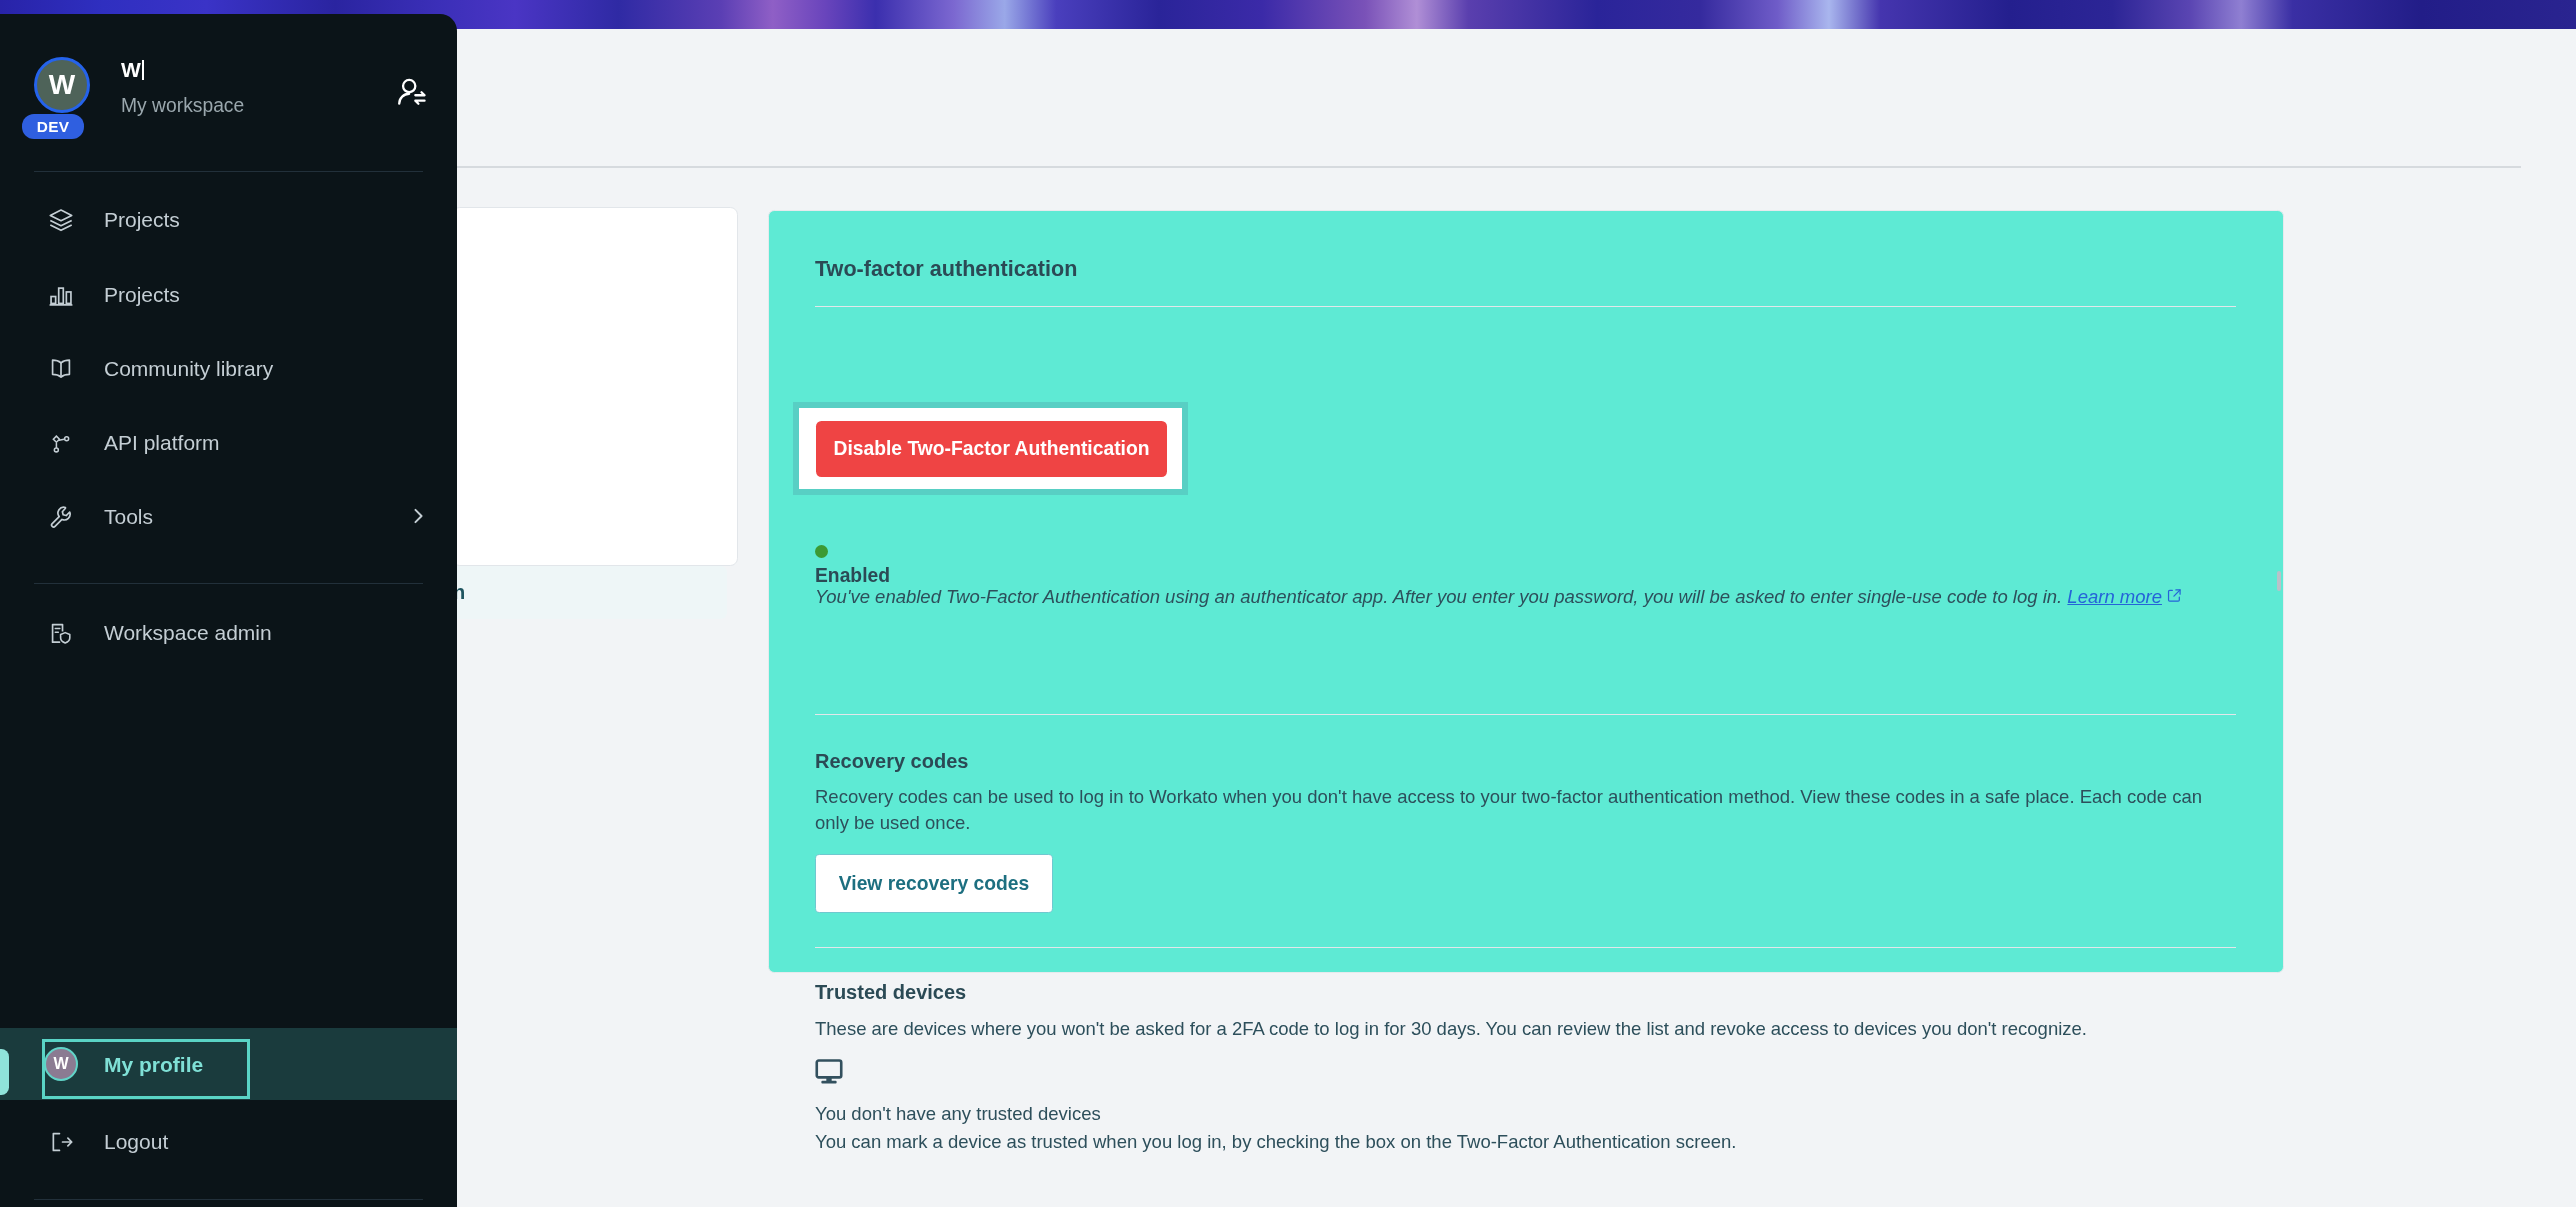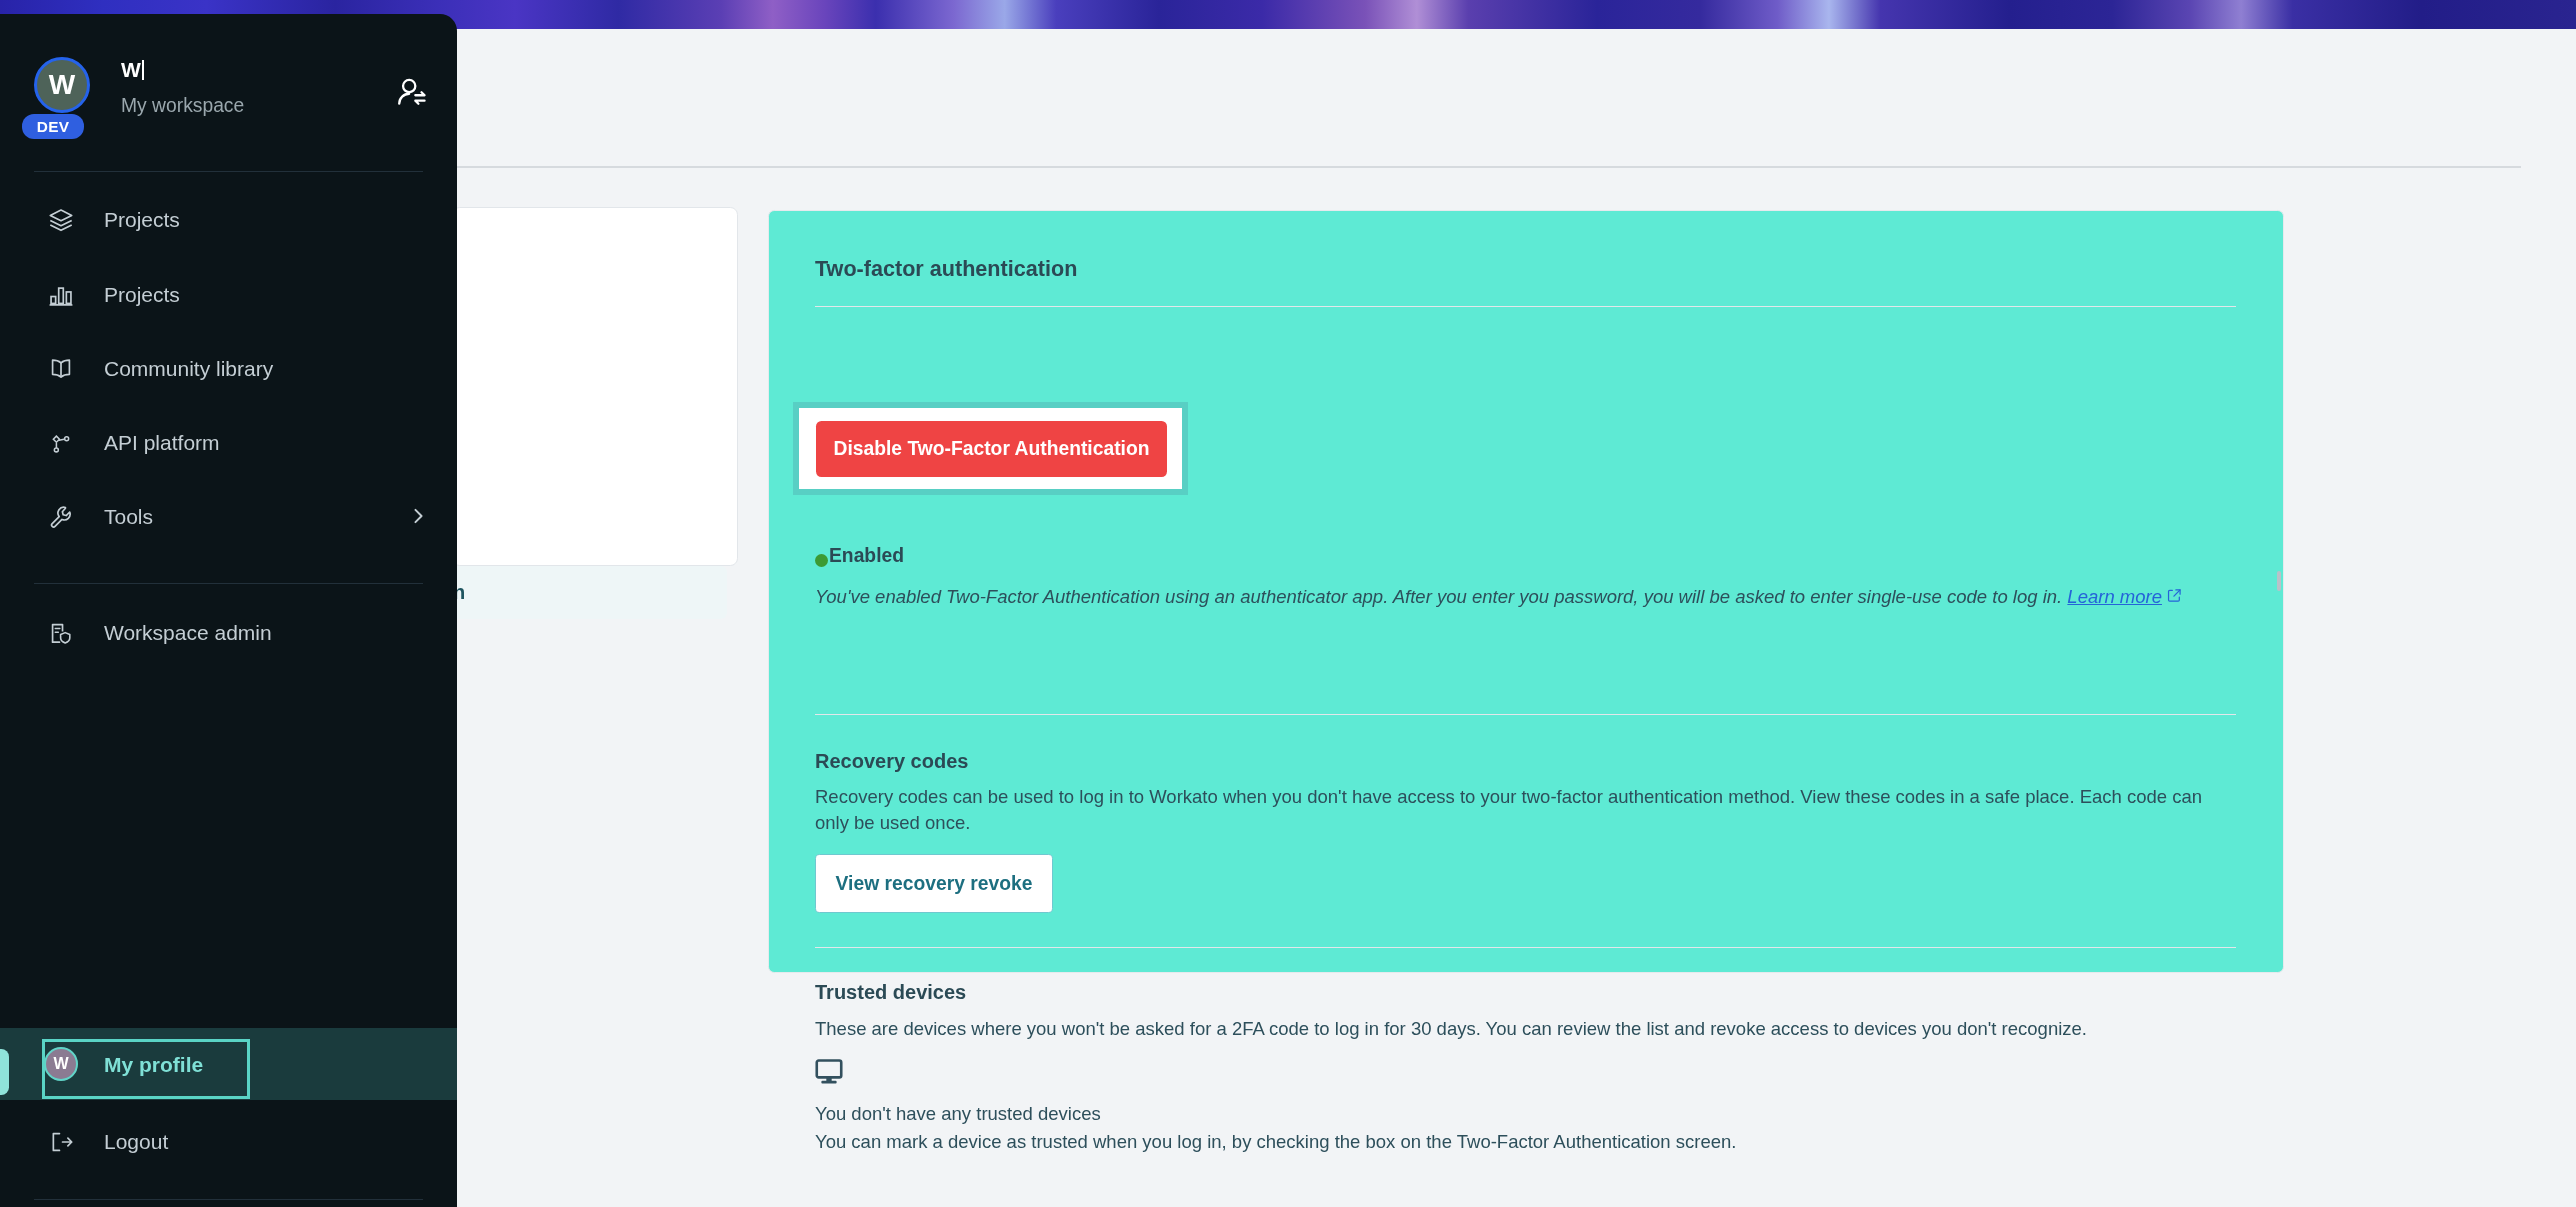--- a/index.html
+++ b/index.html
@@ -53,21 +53,21 @@
   }
   .panel-title {
     position: absolute; left: 46px; top: 45px;
     font-size: 21.6px; font-weight: 700; color: #2b4a55;
   }
   .hr { position: absolute; background: #e3e7ea; height: 0.8px; left: 46px; width: 1421px; }
   .hr1 { top: 95px; }
   .hr2 { top: 503px; }
   .hr3 { top: 736px; }
 
-  .status-row { position: absolute; left: 46px; top: 334px; display: flex; align-items: flex-end; gap: 1px; }
+  .status-row { position: absolute; left: 46px; top: 334px; display: flex; align-items: flex-start; gap: 7px; flex-direction: column; }
   .status-dot { width: 13px; height: 13px; border-radius: 50%; background: #3c9a34; display: inline-block; }
   .status-text { font-size: 19.3px; font-weight: 700; color: #2b4a55; }
 
   .body-text { font-size: 18.5px; color: #2d4f5b; line-height: 1.42; }
   .desc-1 { position: absolute; left: 46px; top: 373px; width: 1390px; font-style: italic; }
   .learn-more { color: #2563d8; text-decoration: underline; }
   .ext-icon { display: inline-block; vertical-align: -0.8px; margin-left: 4.6px; }
 
   
   .hl-red {
@@ -184,21 +184,21 @@
             <path d="M7 3H3.5A1.5 1.5 0 0 0 2 4.5v11A1.5 1.5 0 0 0 3.5 17h11a1.5 1.5 0 0 0 1.5-1.5V12" stroke="#2563d8" stroke-width="1.6" stroke-linecap="round"></path>
             <path d="M11.5 2.5H17V8" stroke="#2563d8" stroke-width="1.6" stroke-linecap="round" stroke-linejoin="round"></path>
             <path d="M17 2.5 9 10.5" stroke="#2563d8" stroke-width="1.6" stroke-linecap="round"></path>
           </svg></span>
     </div>
 
     <div class="hr hr2"></div>
 
     <div class="sec-title sec-title-rec">Recovery codes</div>
     <div class="body-text desc-2">Recovery codes can be used to log in to Workato when you don't have access to your two-factor authentication method. View these codes in a safe place. Each code can only be used once.</div>
-    <button class="btn-outline">View recovery revoke</button>
+    <button class="btn-outline">View recovery codes</button>
 
     <div class="hr hr3"></div>
 
     <div class="sec-title sec-title-dev">Trusted devices</div>
     <div class="body-text desc-3">These are devices where you won't be asked for a 2FA code to log in for 30 days. You can review the list and revoke access to devices you don't recognize.</div>
 
     <div class="monitor-icon">
       <svg width="28" height="26" viewBox="0 0 36 34" fill="none">
         <rect x="2" y="2" width="32" height="22" rx="2.5" stroke="#33505e" stroke-width="3.4"></rect>
         <rect x="14.5" y="24" width="7" height="5" fill="#33505e"></rect>

